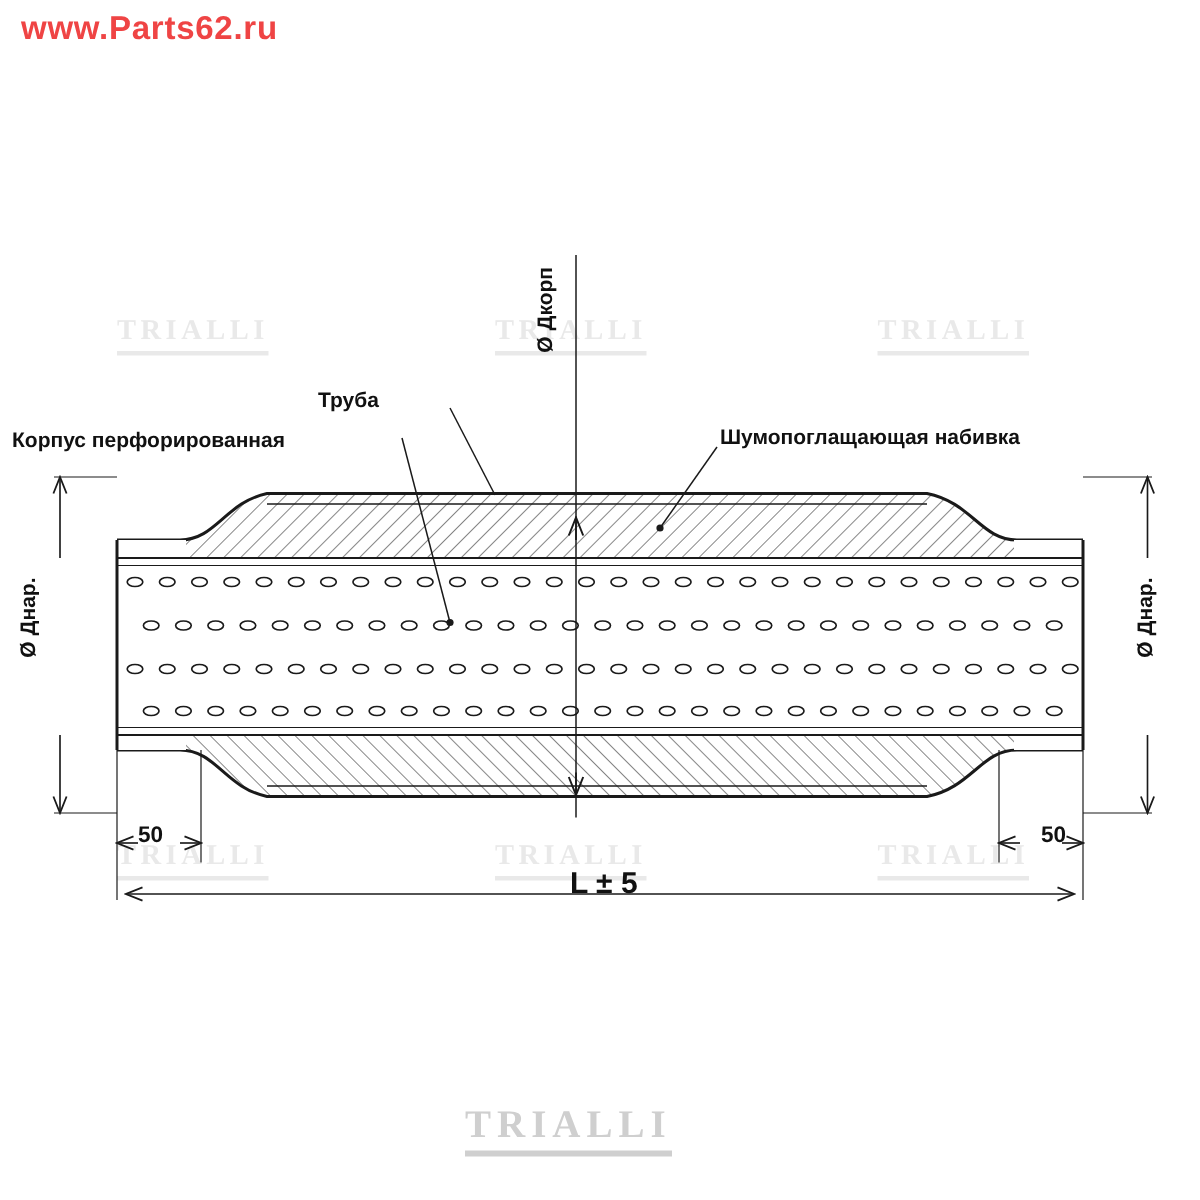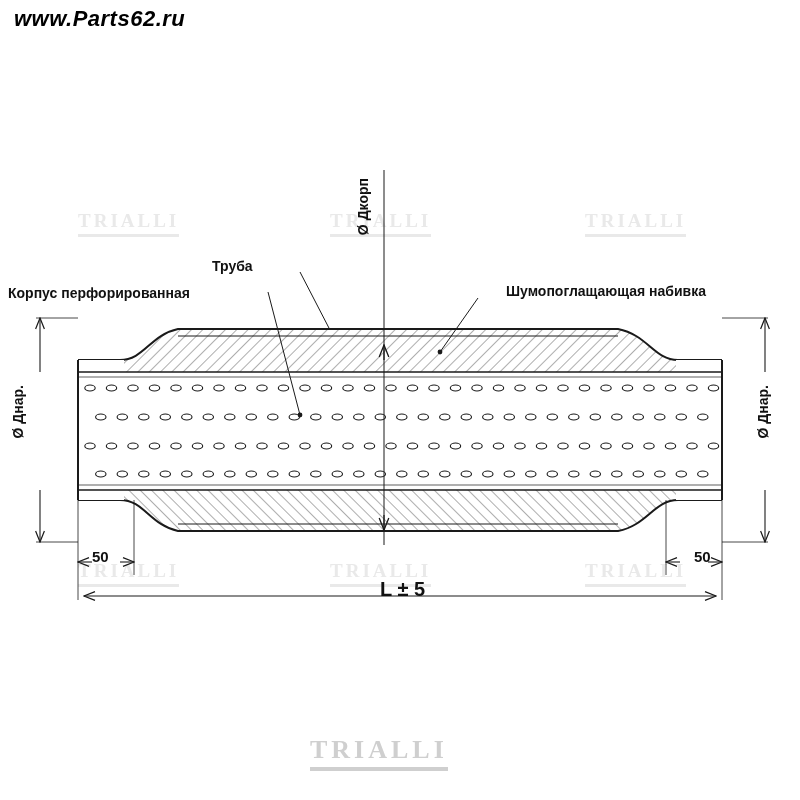--- a/index.html
+++ b/index.html
@@ -15,22 +15,21 @@
     font-family: "Liberation Sans", sans-serif;
     overflow: hidden;
   }
   .watermark-url {
     position: absolute;
     left: 14px;
     top: 6px;
     font-family: "Liberation Sans", sans-serif;
     font-size: 22px;
     font-weight: bold;
-    font-style: italic;
-    color: #000000;
+    color: #ef4444;
     letter-spacing: 0.5px;
   }
   .brand-wm {
     position: absolute;
     font-family: "Liberation Serif", serif;
     font-size: 19px;
     font-weight: bold;
     letter-spacing: 3px;
     color: #e9e9e9;
     user-select: none;
@@ -65,21 +64,21 @@
   .lbl {
     position: absolute;
     font-family: "Liberation Sans", sans-serif;
     font-size: 14px;
     font-weight: bold;
     color: #111;
     white-space: nowrap;
   }
   .lbl-korpus { left: 212px; top: 258px; }
   .lbl-truba  { left: 8px;   top: 285px; }
-  .lbl-nabivka{ left: 506px; top: 283px; }
+  .lbl-nabivka{ left: 480px; top: 283px; }
   .lbl-dkorp {
     left: 355px; top: 178px;
     writing-mode: vertical-rl;
     transform: rotate(180deg);
     transform-origin: center;
   }
   .lbl-dnar-l {
     left: 10px; top: 385px;
     writing-mode: vertical-rl;
     transform: rotate(180deg);

